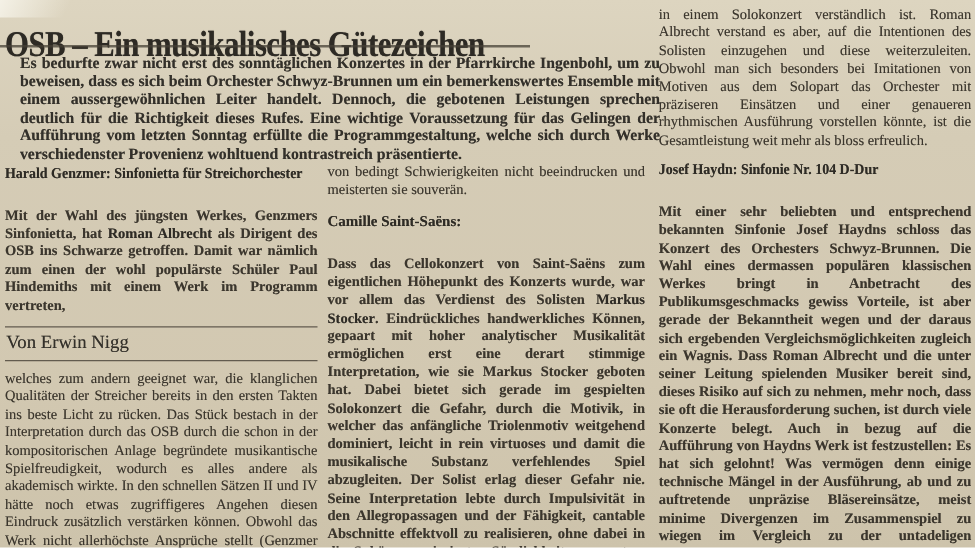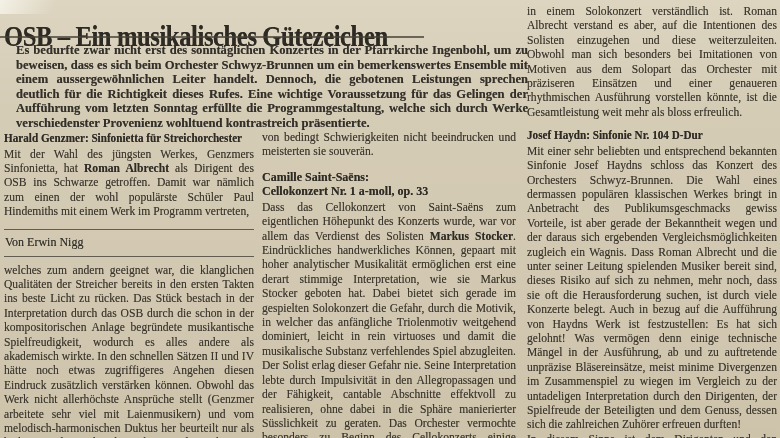--- a/index.html
+++ b/index.html
@@ -43,30 +43,30 @@
   .col-c{left:527px;top:5px;width:250px;}
   p{margin:0;text-align:justify;hyphens:auto;-webkit-hyphens:auto;
     text-shadow:0 0 .5px rgba(59,54,45,.5);}
   .sec-head{
     font-weight:bold;color:#2e2b25;font-size:12px;line-height:14.5px;
     white-space:nowrap;transform:scaleX(.93);transform-origin:left top;
     text-shadow:0 0 .5px rgba(46,43,37,.6);
   }
   .sec-head.wrap2{white-space:normal;transform:none;font-family:Liberation Serif, serif;}
   .mt{margin-top:10px;}
-  .mt-s{margin-top:2px;}
+  .mt-s{margin-top:20px;font-weight:bold;}
   b.inkb{color:#2e2b25;}
   .byline-box{
     margin:9px 0 7px 0;
     border-top:1.4px solid rgba(70,64,54,.8);
     border-bottom:1.4px solid rgba(70,64,54,.8);
     padding:5px 0 6px 1px;
   }
   .byline{
-    font-size:12px;line-height:15px;color:#33302a;text-align:left;
+    font-size:15px;line-height:15px;color:#33302a;text-align:left;
     text-shadow:0 0 .5px rgba(51,48,42,.55);
   }
 </style>
 </head>
 <body>
 
 <div class="page">
 
   <h1 class="headline">OSB – Ein musikalisches Gütezeichen</h1>
   <div class="headline-rule"></div>
@@ -79,21 +79,20 @@
     <div class="byline-box">
       <div class="byline">Von Erwin Nigg</div>
     </div>
     <p>welches zum andern geeignet war, die klanglichen Qualitäten der Streicher bereits in den ersten Takten ins beste Licht zu rücken. Das Stück bestach in der Interpretation durch das OSB durch die schon in der kompositorischen Anlage begründete musikantische Spielfreudigkeit, wodurch es alles andere als akademisch wirkte. In den schnellen Sätzen II und IV hätte noch etwas zugriffigeres Angehen diesen Eindruck zusätzlich verstärken können. Obwohl das Werk nicht allerhöchste Ansprüche stellt (Genzmer arbeitete sehr viel mit Laienmusikern) und vom melodisch-harmonischen Duktus her beurteilt nur als bedingt modern gelten kann, birgt es dennoch einige Klippen rhythmischer Art, welche das Zusammenspiel nicht problemlos machen. Das Orchester und sein Dirigent liessen sich aber</p>
   </div>
 
   <div class="col col-b">
     <p>von bedingt Schwierigkeiten nicht beeindrucken und meisterten sie souverän.</p>
     <div class="sec-head wrap2 mt">
       <div>Camille Saint-Saëns:</div>
-      <div>Cellokonzert Nr. 1 a-moll, op. 33</div>
     </div>
     <p class="mt-s"><span>Dass das Cellokonzert von Saint-Saëns zum eigentlichen Höhepunkt des Konzerts wurde, war vor allem das Verdienst des Solisten </span><b class="inkb">Markus Stocker</b><span>. Eindrückliches handwerkliches Können, gepaart mit hoher analytischer Musikalität ermöglichen erst eine derart stimmige Interpretation, wie sie Markus Stocker geboten hat. Dabei bietet sich gerade im gespielten Solokonzert die Gefahr, durch die Motivik, in welcher das anfängliche Triolenmotiv weitgehend dominiert, leicht in rein virtuoses und damit die musikalische Substanz verfehlendes Spiel abzugleiten. Der Solist erlag dieser Gefahr nie. Seine Interpretation lebte durch Impulsivität in den Allegropassagen und der Fähigkeit, cantable Abschnitte effektvoll zu realisieren, ohne dabei in die Sphäre manierierter Süsslichkeit zu geraten. Das Orchester vermochte besonders zu Beginn des Cellokonzerts einige Schwierigkeiten im Zusammenspiel nicht vollumfänglich zu meistern, was durch die erhöhten Ansprüche an die Präsenz</span></p>
   </div>
 
   <div class="col col-c">
     <p>in einem Solokonzert verständlich ist. Roman Albrecht verstand es aber, auf die Intentionen des Solisten einzugehen und diese weiterzuleiten. Obwohl man sich besonders bei Imitationen von Motiven aus dem Solopart das Orchester mit präziseren Einsätzen und einer genaueren rhythmischen Ausführung vorstellen könnte, ist die Gesamtleistung weit mehr als bloss erfreulich.</p>
     <div class="sec-head mt" style="margin-top:8px;">Josef Haydn: Sinfonie Nr. 104 D-Dur</div>
     <p class="mt-s">Mit einer sehr beliebten und entsprechend bekannten Sinfonie Josef Haydns schloss das Konzert des Orchesters Schwyz-Brunnen. Die Wahl eines dermassen populären klassischen Werkes bringt in Anbetracht des Publikumsgeschmacks gewiss Vorteile, ist aber gerade der Bekanntheit wegen und der daraus sich ergebenden Vergleichsmöglichkeiten zugleich ein Wagnis. Dass Roman Albrecht und die unter seiner Leitung spielenden Musiker bereit sind, dieses Risiko auf sich zu nehmen, mehr noch, dass sie oft die Herausforderung suchen, ist durch viele Konzerte belegt. Auch in bezug auf die Aufführung von Haydns Werk ist festzustellen: Es hat sich gelohnt! Was vermögen denn einige technische Mängel in der Ausführung, ab und zu auftretende unpräzise Bläsereinsätze, meist minime Divergenzen im Zusammenspiel zu wiegen im Vergleich zu der untadeligen Interpretation durch den Dirigenten, der Spielfreude der Beteiligten und dem Genuss, dessen sich die zahlreichen Zuhörer erfreuen durften!</p>
     <p>In diesem Sinne ist dem Dirigenten und den Orchestermitgliedern, die nicht um die Gewährung von Zugaben herumkamen, zu gratulieren. Gratulieren darf sich aber auch das Publikum – gratulieren zu «seinem Orchester Schwyz-Brunnen»!</p>
   </div>

